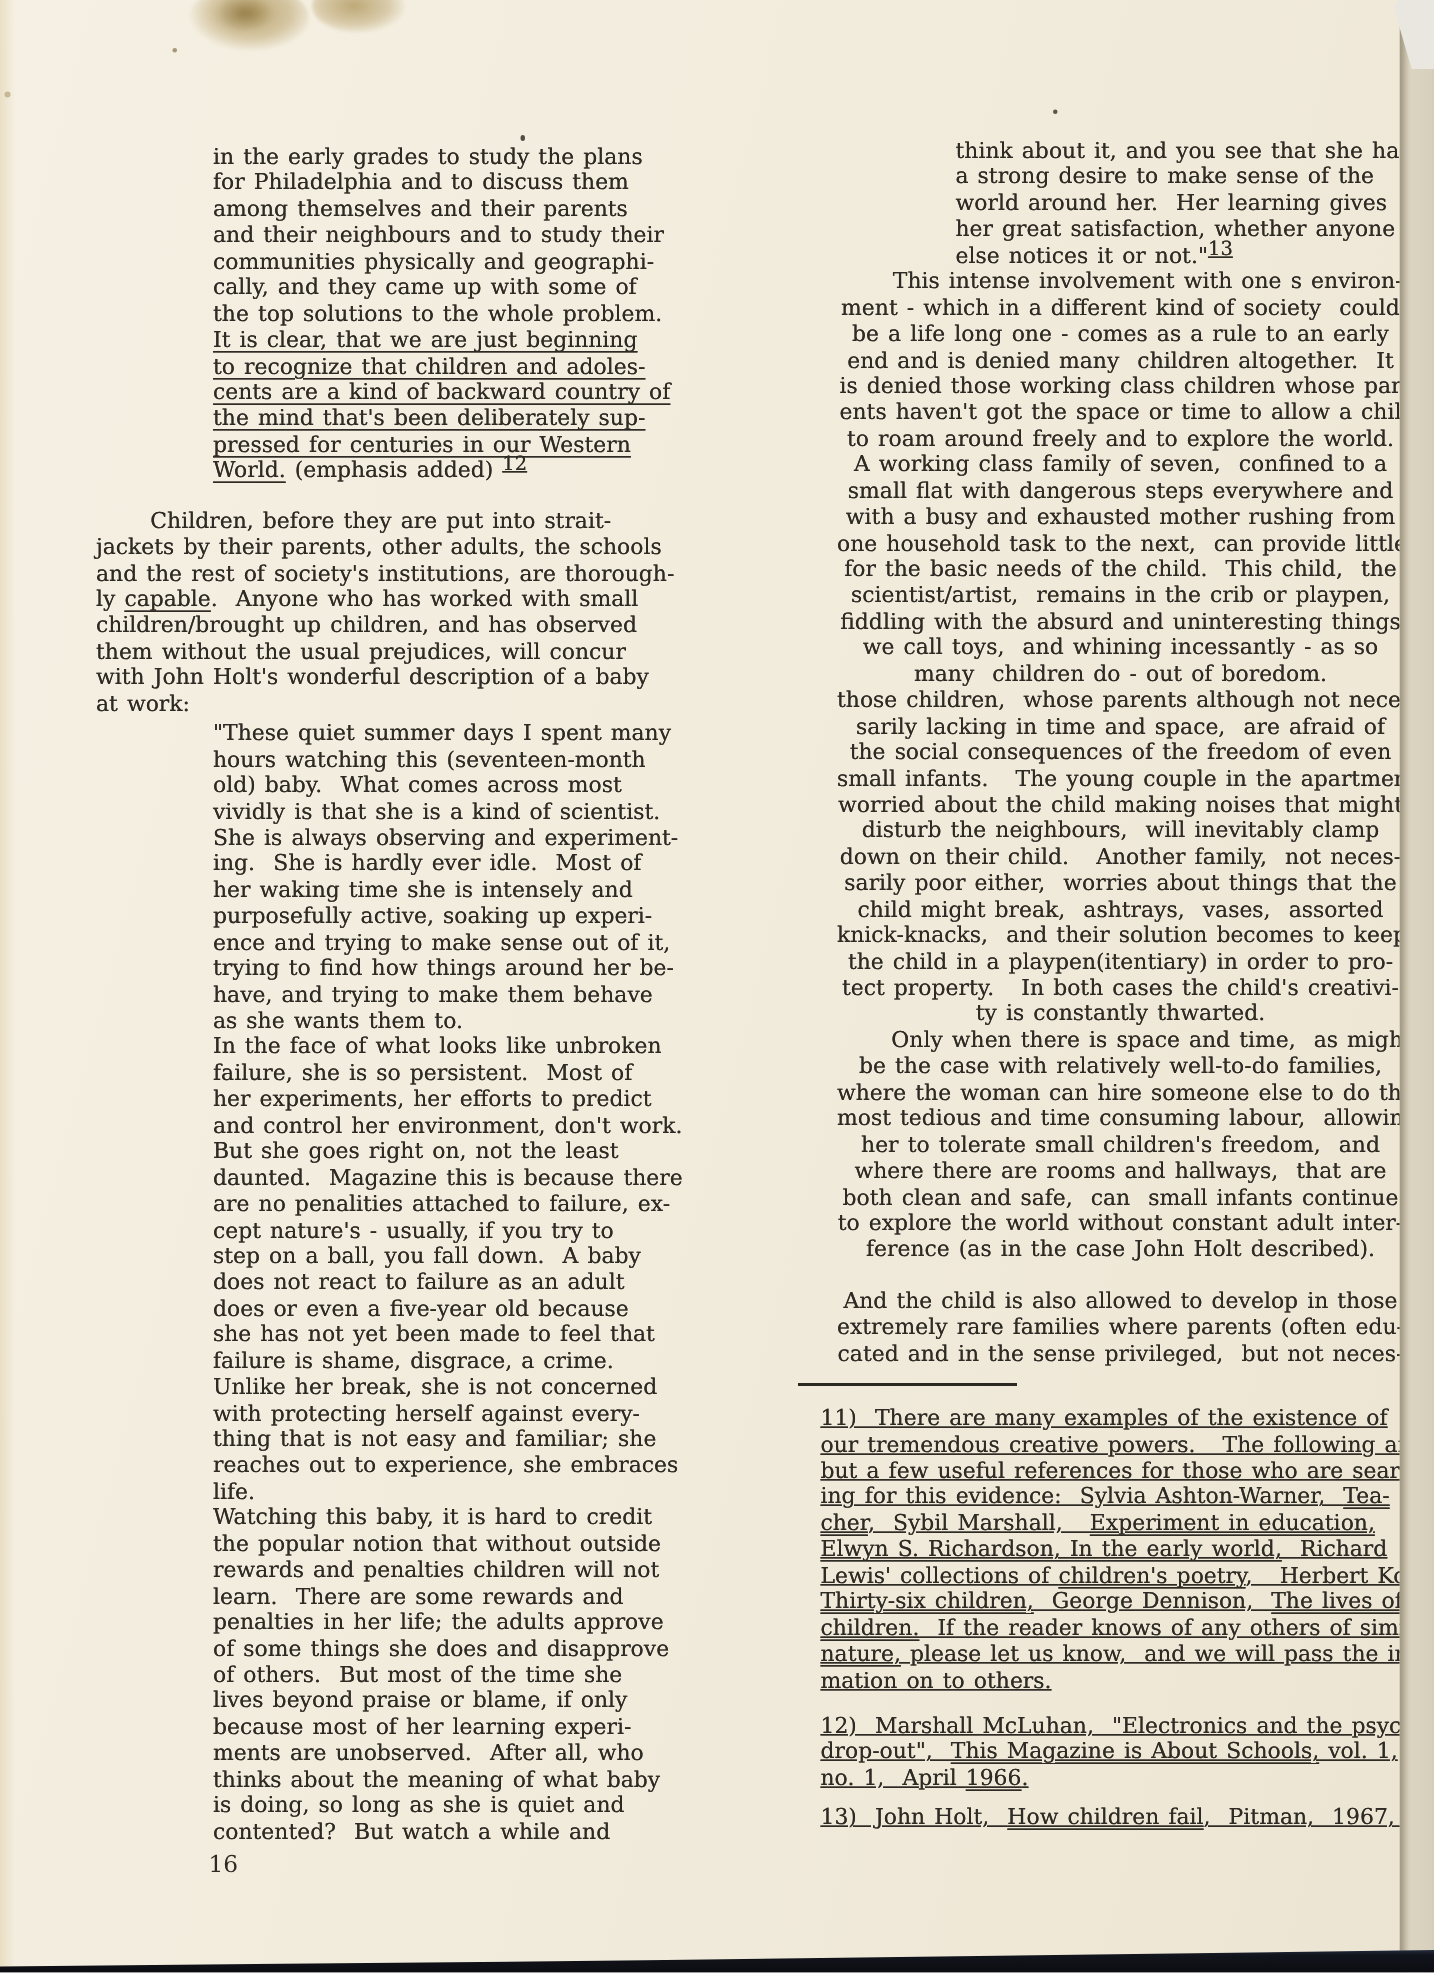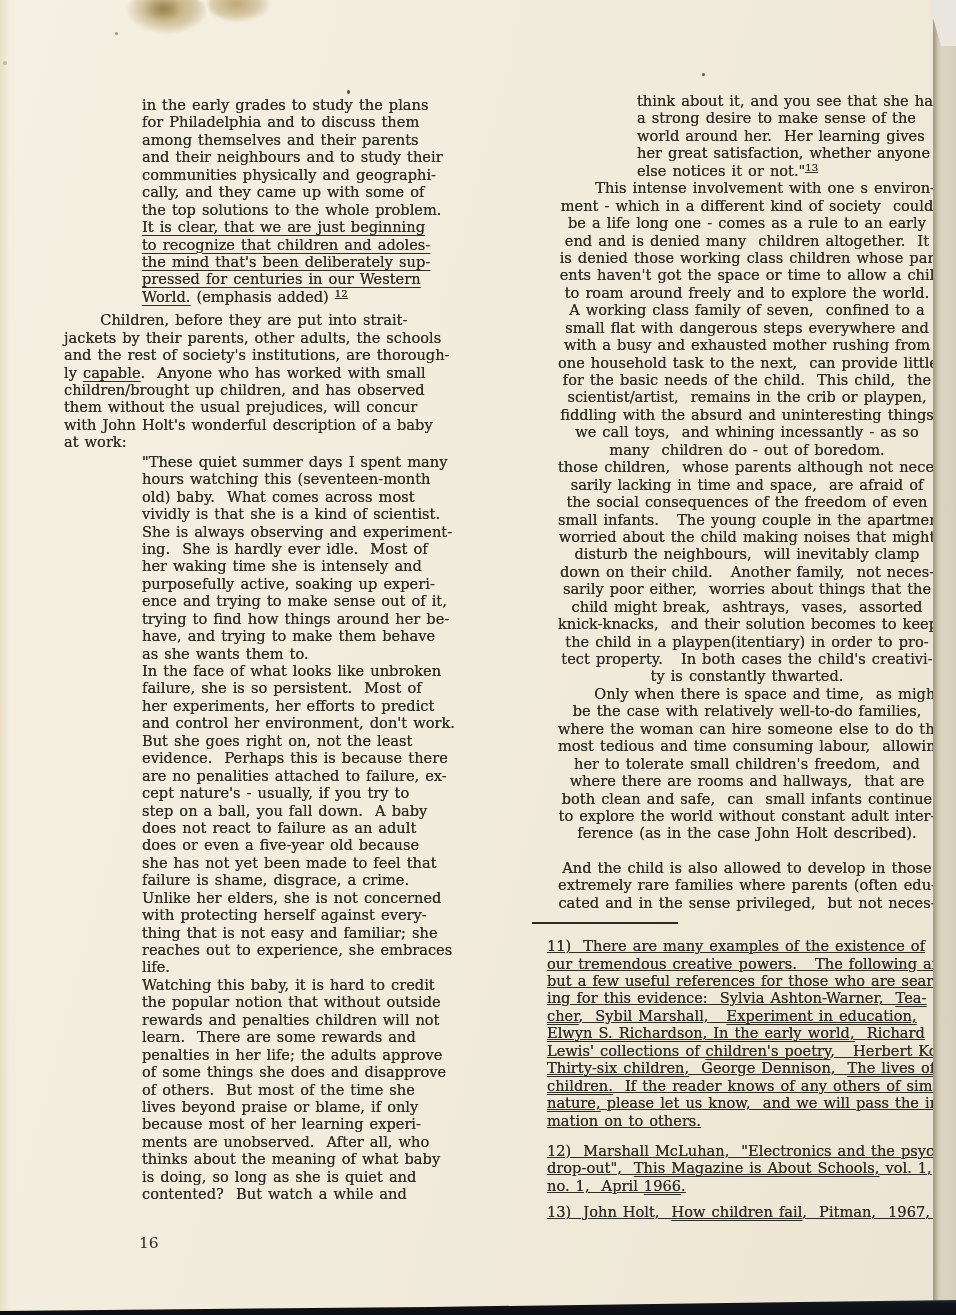--- a/index.html
+++ b/index.html
@@ -10,25 +10,25 @@
     font-family:"DejaVu Serif","Liberation Serif",serif;
     color:#2e2a24;
   }
   .left-edge-tint{position:absolute;left:0;top:0;width:10px;height:100%;
     background:linear-gradient(90deg,rgba(205,180,120,.28),rgba(205,180,120,0));}
   
   .col{position:absolute;font-size:14.6px;}
   .tline{white-space:pre;height:17.45px;line-height:17.45px;word-spacing:1.4px;
     text-shadow:0 0 .4px rgba(46,42,36,.85);}
   .u{text-decoration:underline;text-decoration-thickness:1.4px;text-underline-offset:2.6px;}
-  .sup{position:relative;top:-5px;font-size:10px;text-decoration:underline;}
+  .sup{position:relative;top:-5px;font-size:13px;text-decoration:underline;}
   .col-left{left:64px;top:96px;width:452px;}
   .col-right{left:532px;top:92px;width:404px;overflow:hidden;}
   .indent-quote{margin-left:78px;}
-  .body-block{margin-top:6px;}
+  .body-block{margin-top:16px;}
   .quote-main{margin-top:2px;}
   .indent-quote2{margin-left:105px;}
   .rbody{margin-left:26px;text-align:center;}
   .rbody2{margin-top:17px;}
   .fn-rule{margin:11px 0 13px 0;width:146px;border-top:2px solid #2c2822;}
   .fn{margin-left:15px;text-decoration:underline;}
   .fn-gap{margin-top:13px;}
   .fn-gap2{margin-top:9px;}
   .page-number{position:absolute;left:139px;top:1234px;font-size:15.5px;
     font-family:"DejaVu Serif","Liberation Serif",serif;color:#2e2a24;}
@@ -74,20 +74,21 @@
     <div class="block indent-quote">
         <div class="tline"><span>in the early grades to study the plans</span></div>
         <div class="tline"><span>for Philadelphia and to discuss them</span></div>
         <div class="tline"><span>among themselves and their parents</span></div>
         <div class="tline"><span>and their neighbours and to study their</span></div>
         <div class="tline"><span>communities physically and geographi-</span></div>
         <div class="tline"><span>cally, and they came up with some of</span></div>
         <div class="tline"><span>the top solutions to the whole problem.</span></div>
         <div class="tline"><span class="u">It is clear, that we are just beginning</span></div>
         <div class="tline"><span class="u">to recognize that children and adoles-</span></div>
+        <div class="tline"><span class="u">cents are a kind of backward country of</span></div>
         <div class="tline"><span class="u">the mind that's been deliberately sup-</span></div>
         <div class="tline"><span class="u">pressed for centuries in our Western</span></div>
         <div class="tline"><span class="u">World.</span><span> (emphasis added) </span><span class="sup">12</span></div>
       </div>
     <div class="block body-block">
         <div class="tline"><span>      Children, before they are put into strait-</span></div>
         <div class="tline"><span>jackets by their parents, other adults, the schools</span></div>
         <div class="tline"><span>and the rest of society's institutions, are thorough-</span></div>
         <div class="tline"><span>ly </span><span class="u">capable</span><span>.  Anyone who has worked with small</span></div>
         <div class="tline"><span>children/brought up children, and has observed</span></div>
@@ -106,29 +107,29 @@
         <div class="tline"><span>purposefully active, soaking up experi-</span></div>
         <div class="tline"><span>ence and trying to make sense out of it,</span></div>
         <div class="tline"><span>trying to find how things around her be-</span></div>
         <div class="tline"><span>have, and trying to make them behave</span></div>
         <div class="tline"><span>as she wants them to.</span></div>
         <div class="tline"><span>In the face of what looks like unbroken</span></div>
         <div class="tline"><span>failure, she is so persistent.  Most of</span></div>
         <div class="tline"><span>her experiments, her efforts to predict</span></div>
         <div class="tline"><span>and control her environment, don't work.</span></div>
         <div class="tline"><span>But she goes right on, not the least</span></div>
-        <div class="tline"><span>evidence.  Perhaps this is because there</span></div>
+        <div class="tline"><span>daunted.  Magazine this is because there</span></div>
         <div class="tline"><span>are no penalities attached to failure, ex-</span></div>
         <div class="tline"><span>cept nature's - usually, if you try to</span></div>
         <div class="tline"><span>step on a ball, you fall down.  A baby</span></div>
         <div class="tline"><span>does not react to failure as an adult</span></div>
         <div class="tline"><span>does or even a five-year old because</span></div>
         <div class="tline"><span>she has not yet been made to feel that</span></div>
         <div class="tline"><span>failure is shame, disgrace, a crime.</span></div>
-        <div class="tline"><span>Unlike her elders, she is not concerned</span></div>
+        <div class="tline"><span>Unlike her break, she is not concerned</span></div>
         <div class="tline"><span>with protecting herself against every-</span></div>
         <div class="tline"><span>thing that is not easy and familiar; she</span></div>
         <div class="tline"><span>reaches out to experience, she embraces</span></div>
         <div class="tline"><span>life.</span></div>
         <div class="tline"><span>Watching this baby, it is hard to credit</span></div>
         <div class="tline"><span>the popular notion that without outside</span></div>
         <div class="tline"><span>rewards and penalties children will not</span></div>
         <div class="tline"><span>learn.  There are some rewards and</span></div>
         <div class="tline"><span>penalties in her life; the adults approve</span></div>
         <div class="tline"><span>of some things she does and disapprove</span></div>

